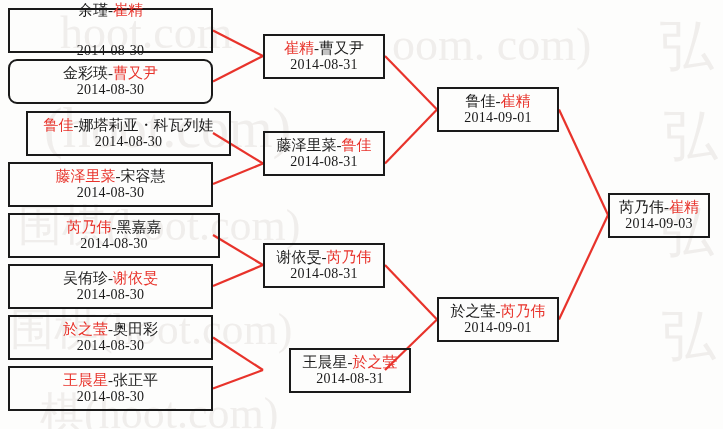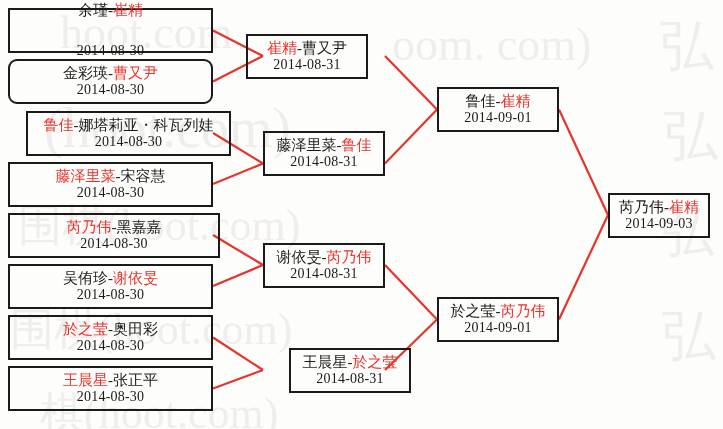--- a/index.html
+++ b/index.html
@@ -138,21 +138,21 @@
         <div class="date">2014-08-30</div>
       </div>
       <div class="match-box r1" style="left: 8px; top: 315px; width: 205px; height: 45px;">
         <div class="players"><span class="win">於之莹</span><span class="sep">-</span><span>奥田彩</span></div>
         <div class="date">2014-08-30</div>
       </div>
       <div class="match-box r1" style="left: 8px; top: 366px; width: 205px; height: 45px;">
         <div class="players"><span class="win">王晨星</span><span class="sep">-</span><span>张正平</span></div>
         <div class="date">2014-08-30</div>
       </div>
-      <div class="match-box r2" style="left: 246px; top: 33.5px; width: 122px; height: 45px;">
+      <div class="match-box r2" style="left: 263px; top: 33.5px; width: 122px; height: 45px;">
         <div class="players"><span class="win">崔精</span><span class="sep">-</span><span>曹又尹</span></div>
         <div class="date">2014-08-31</div>
       </div>
       <div class="match-box r2" style="left: 263px; top: 131px; width: 122px; height: 45px;">
         <div class="players"><span>藤泽里菜</span><span class="sep">-</span><span class="win">鲁佳</span></div>
         <div class="date">2014-08-31</div>
       </div>
       <div class="match-box r2" style="left: 263px; top: 242.5px; width: 122px; height: 45px;">
         <div class="players"><span>谢依旻</span><span class="sep">-</span><span class="win">芮乃伟</span></div>
         <div class="date">2014-08-31</div>

